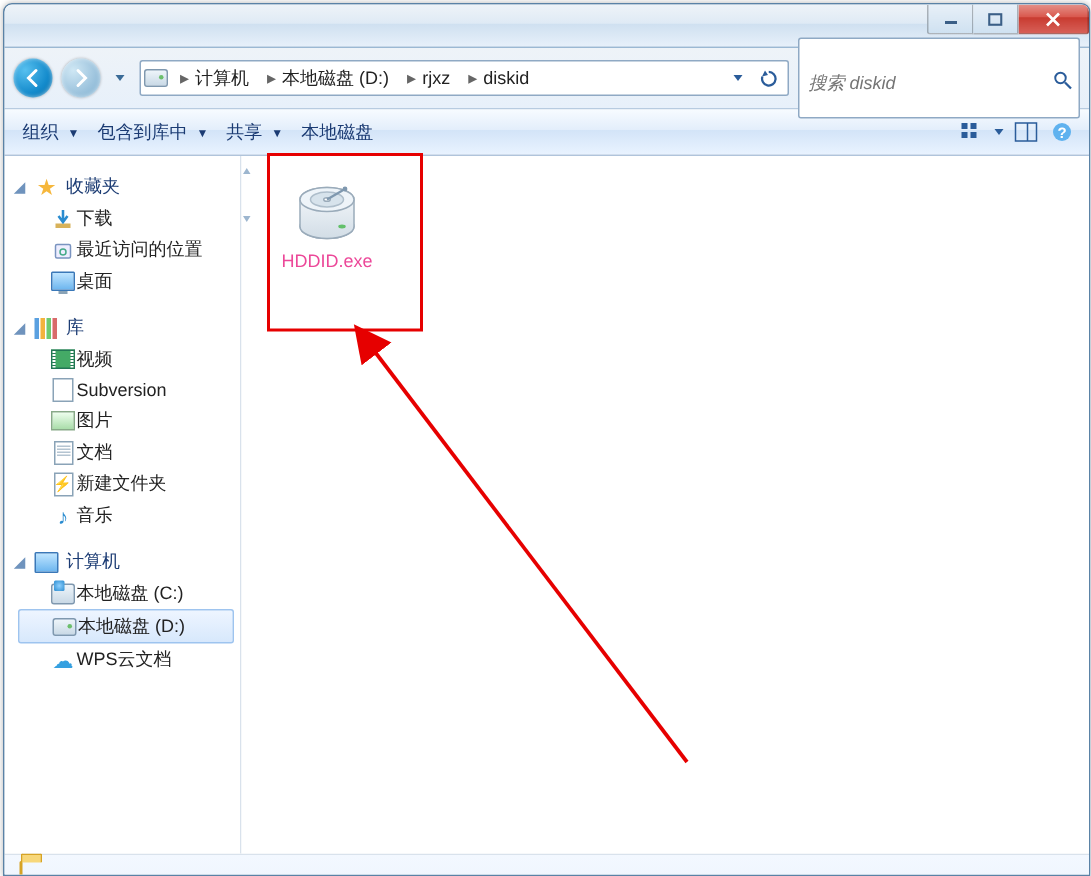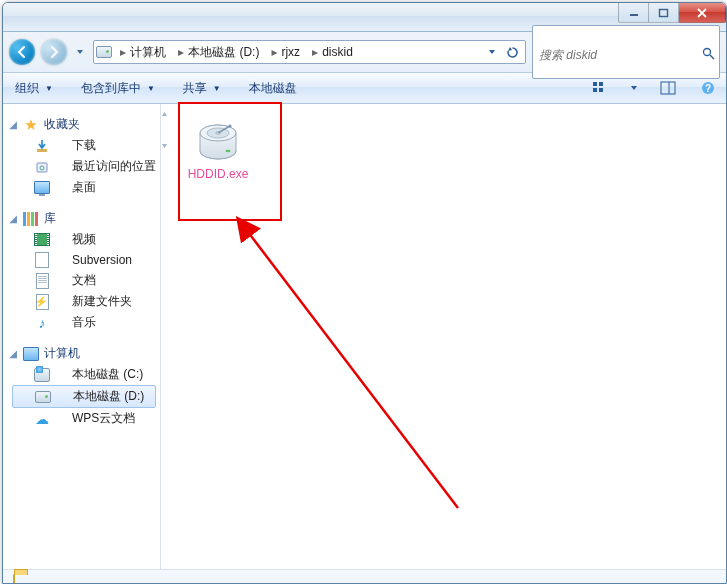--- a/index.html
+++ b/index.html
@@ -21,35 +21,35 @@
 .addr-box{flex:1;height:22px;border:1px solid #8fa9c4;border-radius:2px;background:#fff;display:flex;align-items:center;padding:0 2px;gap:2px}
 .addr-seg{display:flex;align-items:center;gap:2px;height:100%;padding:0 4px;color:#222;cursor:default}
 .addr-seg .arr{color:#666;padding:0 2px}
 .addr-seg.last{flex:1}
 .addr-actions{display:flex;gap:2px;margin-left:auto;padding-right:2px}
 .addr-iconbtn{width:18px;height:18px;display:flex;align-items:center;justify-content:center;color:#2a5c9a}
 .search-box{width:178px;height:22px;border:1px solid #8fa9c4;border-radius:2px;background:#fff;display:flex;align-items:flex-end;padding:15px 4px;gap:4px}
 .search-box input{border:none;outline:none;font-size:12px;flex:1;color:#777;font-style:italic;background:transparent}
 
 
-.toolbar{height:30px;background:linear-gradient(#f7fbff,#e3eefb 45%,#d3e4f8 46%,#e9f3ff);border-bottom:1px solid #b0c4db;display:flex;align-items:center;padding:0 6px;gap:16px}
+.toolbar{height:30px;background:linear-gradient(#f7fbff,#e3eefb 45%,#d3e4f8 46%,#e9f3ff);border-bottom:1px solid #b0c4db;display:flex;align-items:center;padding:0 6px;gap:0}
 .tool-item{display:flex;align-items:center;gap:4px;padding:3px 6px;border-radius:2px;color:#1b3b73}
 .tool-item .drop{font-size:8px;margin-left:2px}
 .tool-spacer{flex:1}
 .tool-iconbtn{width:24px;height:22px;display:flex;align-items:center;justify-content:center;color:#2a5c9a;border-radius:2px}
 
 
 .body{display:flex;height:465px}
 
 
 .navpane{width:157px;border-right:1px solid #d9e2ec;overflow:hidden;background:#fff;padding:6px 0}
 .nav-group{margin:4px 0 10px 5px}
 .nav-group-title{display:flex;align-items:center;gap:5px;padding:2px 0;color:#1b3b73;cursor:default}
 .nav-group-title .expander{width:10px;color:#6f93bd;font-size:10px;display:inline-flex;justify-content:center}
-.nav-item{display:flex;align-items:center;gap:22px;padding:2px 0 2px 26px;cursor:default;color:#222}
+.nav-item{display:flex;align-items:center;gap:1px;padding:2px 0 2px 26px;cursor:default;color:#222}
 .nav-item.selected{background:linear-gradient(#eef5ff,#d7e8fc);border:1px solid #9ec4ef;border-radius:2px;margin:0 4px;padding-left:22px}
 .nav-icon{width:16px;height:16px;flex:none;display:flex;align-items:center;justify-content:center}
 
 
 .divider{width:7px;background:#fff;display:flex;align-items:flex-start;justify-content:center;padding-top:6px;color:#9db6cf}
 
 
 .content{flex:1;background:#fff;position:relative;padding:6px}
 .file-item{display:inline-flex;flex-direction:column;align-items:center;width:78px;padding:4px;border:1px solid transparent;border-radius:2px;vertical-align:top}
 .file-icon{width:48px;height:48px;display:flex;align-items:center;justify-content:center}
@@ -280,20 +280,26 @@
             <span>视频</span>
           </div>
         <div class="nav-item">
             <span class="nav-icon">
               <span class="ico-svn"></span>
             </span>
             <span>Subversion</span>
           </div>
         <div class="nav-item">
             <span class="nav-icon">
+              <span class="ico-pic"></span>
+            </span>
+            <span>图片</span>
+          </div>
+        <div class="nav-item">
+            <span class="nav-icon">
               <span class="ico-doc"></span>
             </span>
             <span>文档</span>
           </div>
         <div class="nav-item">
             <span class="nav-icon">
               <span class="ico-thunder">⚡</span>
             </span>
             <span>新建文件夹</span>
           </div>

